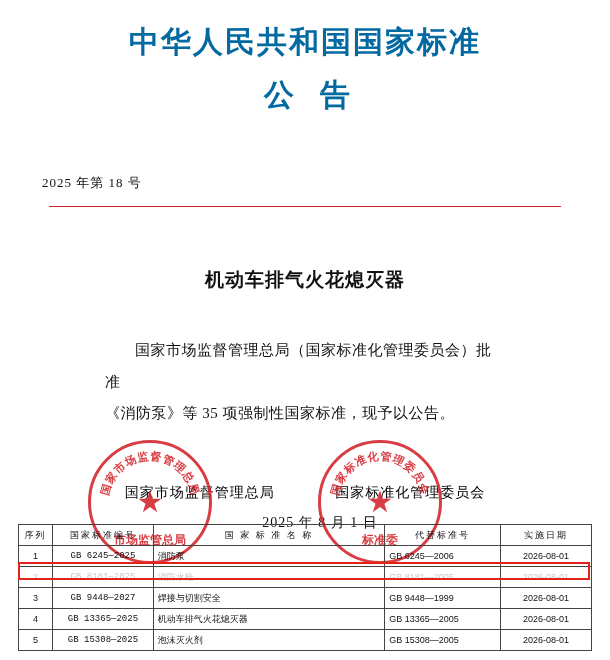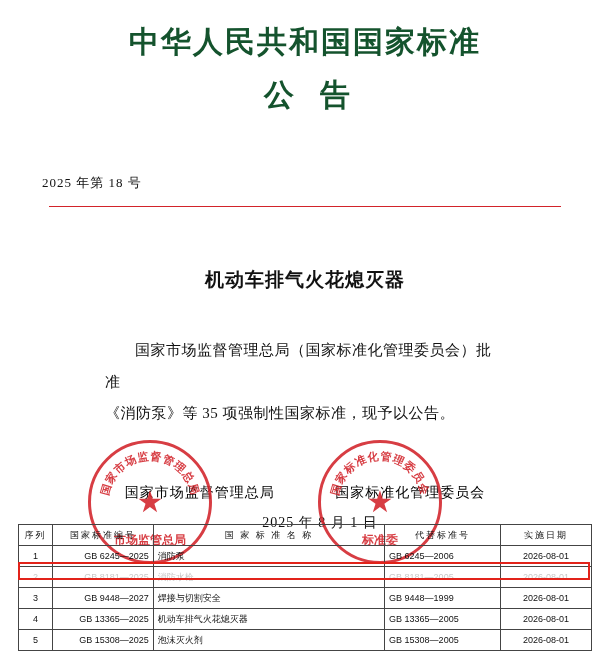--- a/index.html
+++ b/index.html
@@ -15,21 +15,21 @@
     overflow: hidden;
   }
   .page {
     position: relative;
     width: 610px;
     height: 660px;
     background: #fff;
   }
   .masthead {
     text-align: center;
-    color: #14532d;
+    color: #0369a1;
     font-family: "Liberation Serif", serif;
     font-weight: bold;
   }
   .masthead-line1 {
     font-size: 30px;
     letter-spacing: 2px;
     padding-top: 22px;
     line-height: 1.3;
   }
   .masthead-line2 {
@@ -164,21 +164,21 @@
     padding: 3px 4px;
     height: 14px;
   }
   table.std-table th {
     font-weight: normal;
     text-align: center;
     letter-spacing: 2px;
     font-size: 9px;
   }
   td.c-idx { width: 26px; text-align: center; }
-  td.c-num { width: 96px; text-align: right; padding-left: 6px; }
+  td.c-num { width: 96px; text-align: center; padding-left: 6px; font-family: Liberation Mono, monospace; }
   td.c-name { width: 236px; text-align: left; padding-left: 8px; margin-left: 20px; }
   td.c-old { width: 112px; text-align: left; padding-left: 6px; }
   td.c-date { width: 86px; text-align: center; }
   tr.faded td { color: #c9c9c9; }
   tr.highlight td {
     color: #111;
   }
   .hl-box {
     position: absolute;
     left: 0px;

